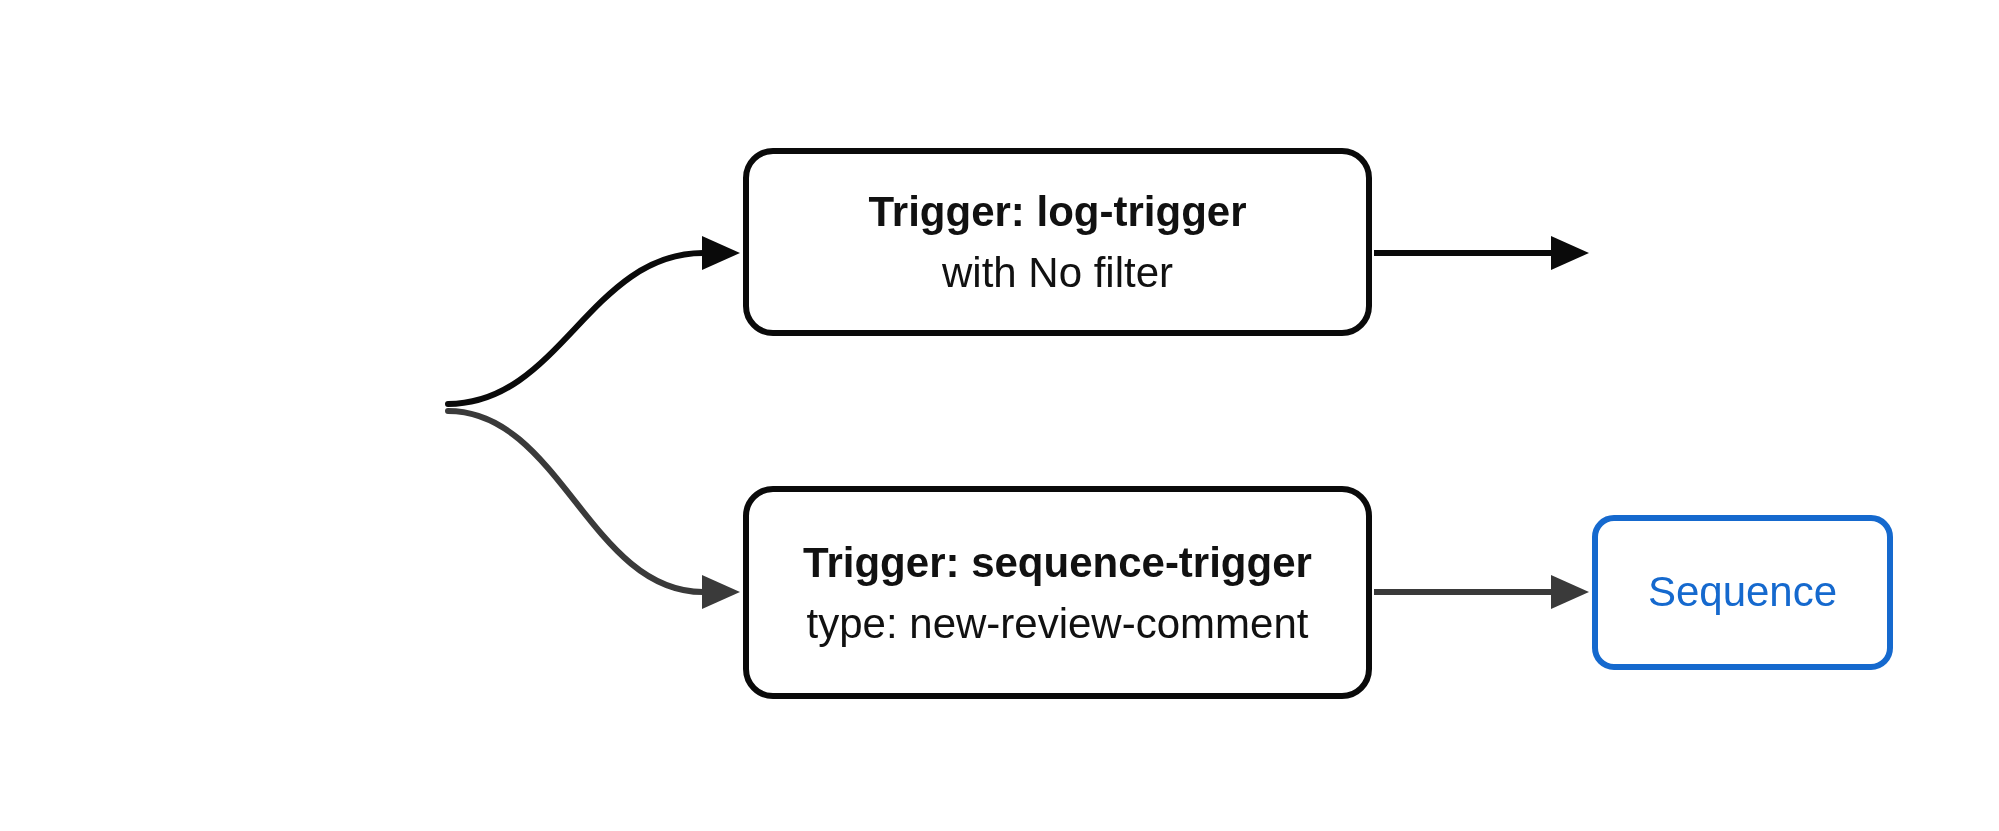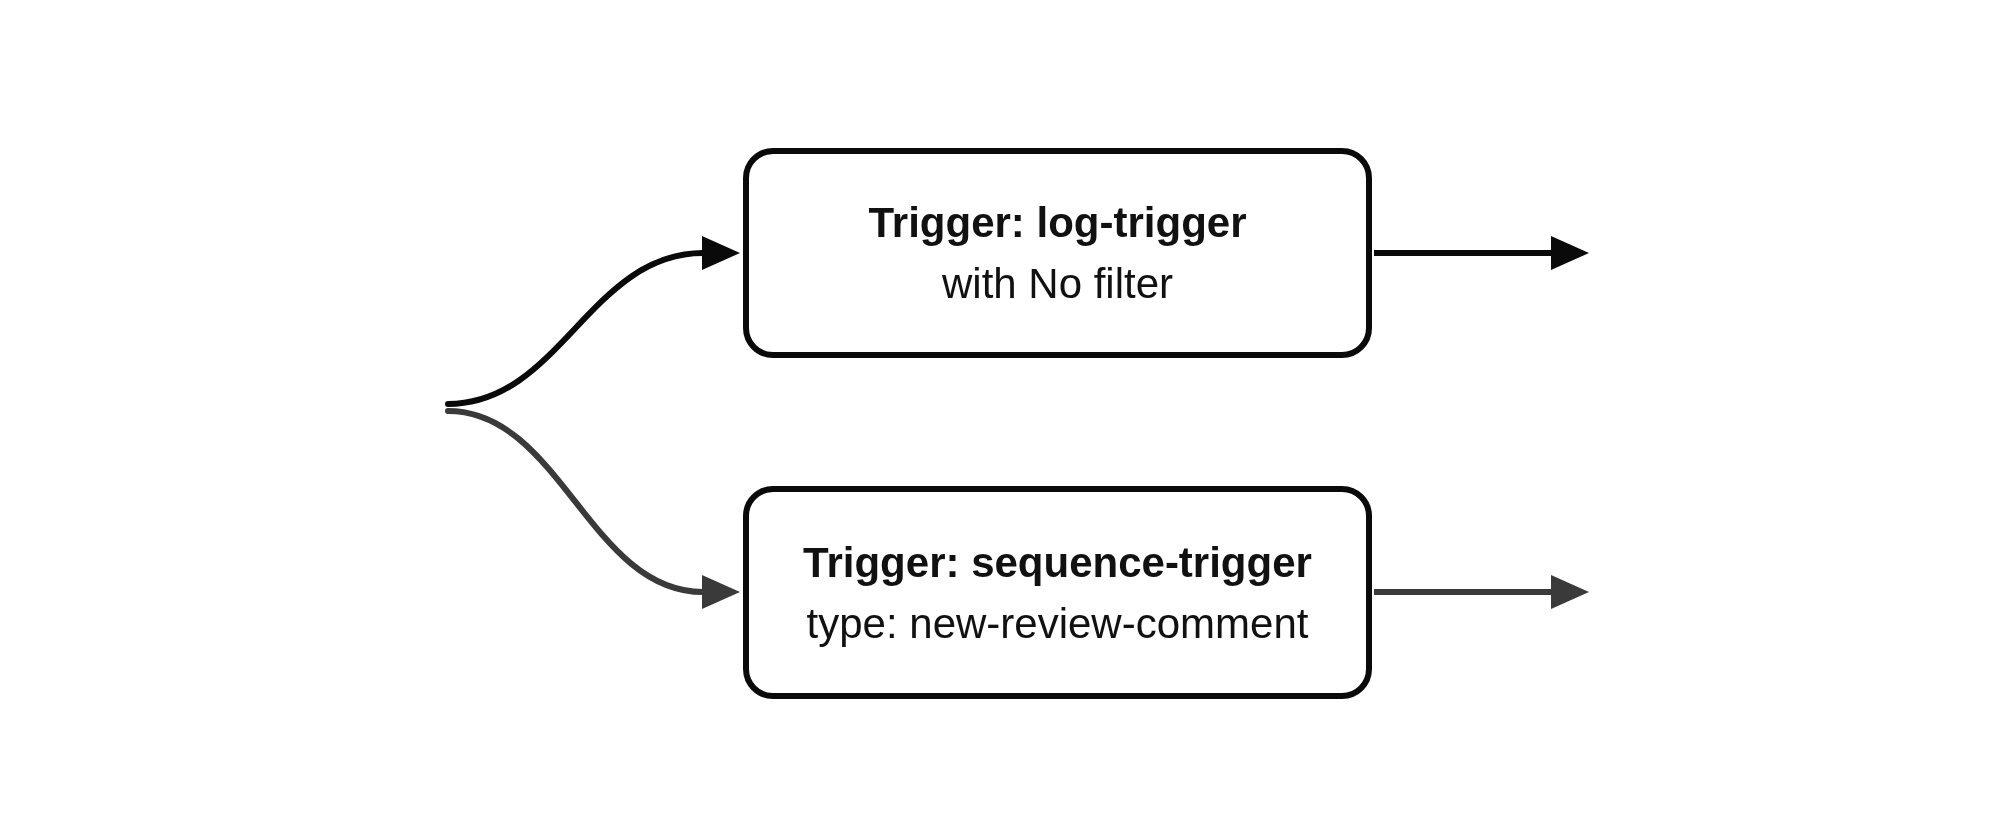--- a/index.html
+++ b/index.html
@@ -42,21 +42,21 @@
     border-radius: 30px;
     color: #111111;
     font-size: 42px;
     line-height: 61px;
     padding: 0 20px;
   }
   .node-trigger .title { font-weight: bold; }
   .node-trigger .subtitle { font-weight: normal; }
   .node-trigger-log {
     left: 743px; top: 148px;
-    width: 629px; height: 210px;
+    width: 629px; height: 188px;
   }
   .node-trigger-seq {
     left: 743px; top: 486px;
     width: 629px; height: 213px;
   }
   .node-sink {
     border: 6px solid #1569CE;
     border-radius: 22px;
     color: #1569CE;
     font-size: 42px;
@@ -101,14 +101,17 @@
     <div class="title">Trigger: log-trigger</div>
     <div class="subtitle">with No filter</div>
   </div>
 
   <div class="node node-trigger node-trigger-seq">
     <div class="title">Trigger: sequence-trigger</div>
     <div class="subtitle">type: new-review-comment</div>
   </div>
 
 
+  <div class="node node-sink node-sink-seq">
+    <div>Sequence</div>
+  </div>
 
 </div>
 
 </body></html>

